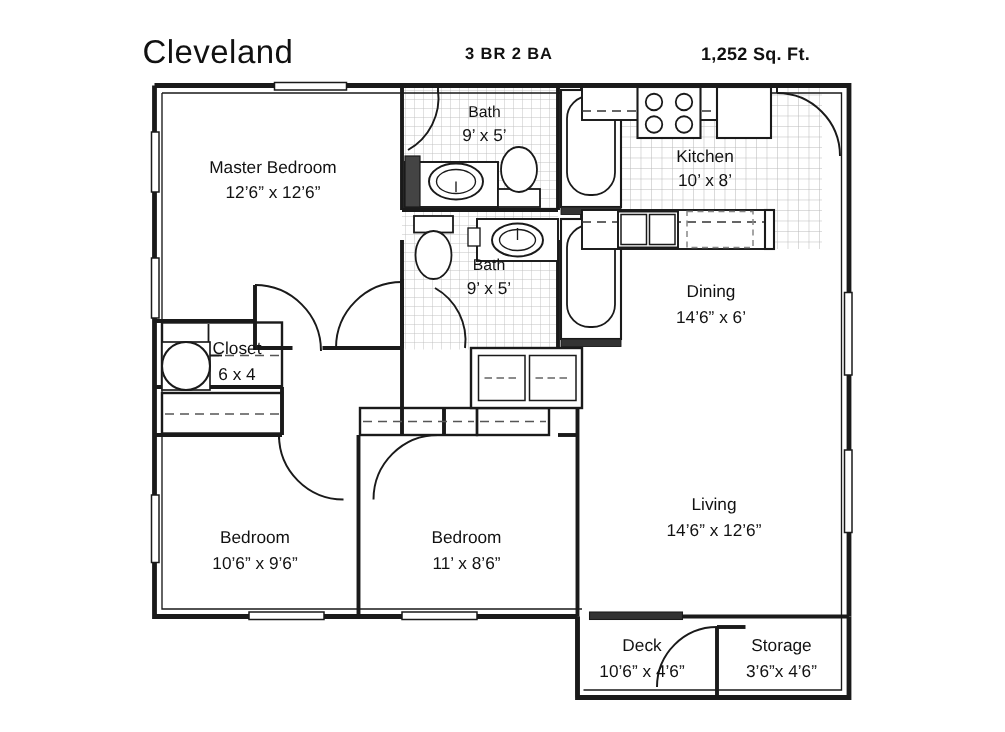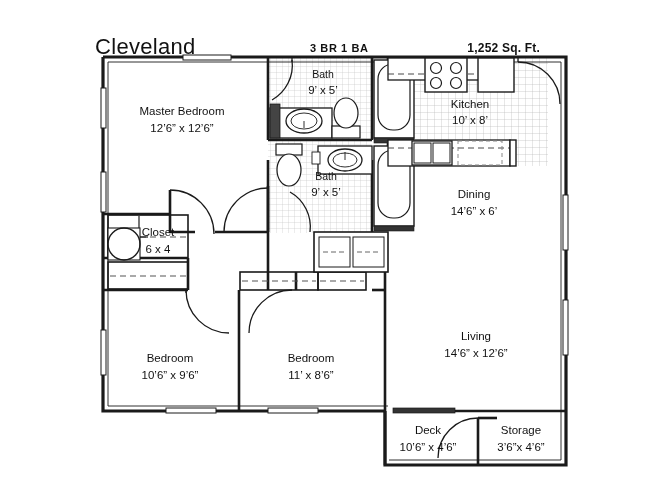--- a/index.html
+++ b/index.html
@@ -16,21 +16,21 @@
     position: relative;
   }
   #plan-root {
     position: relative;
     width: 670px;
     height: 488px;
   }
   .header {
     position: absolute;
     left: 0;
-    top: 12px;
+    top: 0;
     width: 612px;
     height: 52px;
   }
   .title {
     position: absolute;
     left: 95px;
     top: 22px;
     font-size: 22px;
     letter-spacing: 0.3px;
     color: #111111;
@@ -82,21 +82,21 @@
     font-weight: 500;
   }
 </style>
 </head>
 <body>
 
 <div id="plan-root">
 
   <div class="header">
     <div class="title">Cleveland</div>
-    <div class="beds-baths">3 BR 1 BA</div>
+    <div class="beds-baths">3 BR 2 BA</div>
     <div class="sqft">1,252 Sq. Ft.</div>
   </div>
 
   <svg class="plan" width="670" height="488" viewBox="0 0 670 488">
 
     <defs>
       <pattern id="tile" width="7" height="7" patternUnits="userSpaceOnUse">
         <path d="M7 0 L0 0 L0 7" fill="none" stroke="#b9b9b9" stroke-width="0.7"></path>
       </pattern>
       <pattern id="tilefine" width="6" height="6" patternUnits="userSpaceOnUse">

